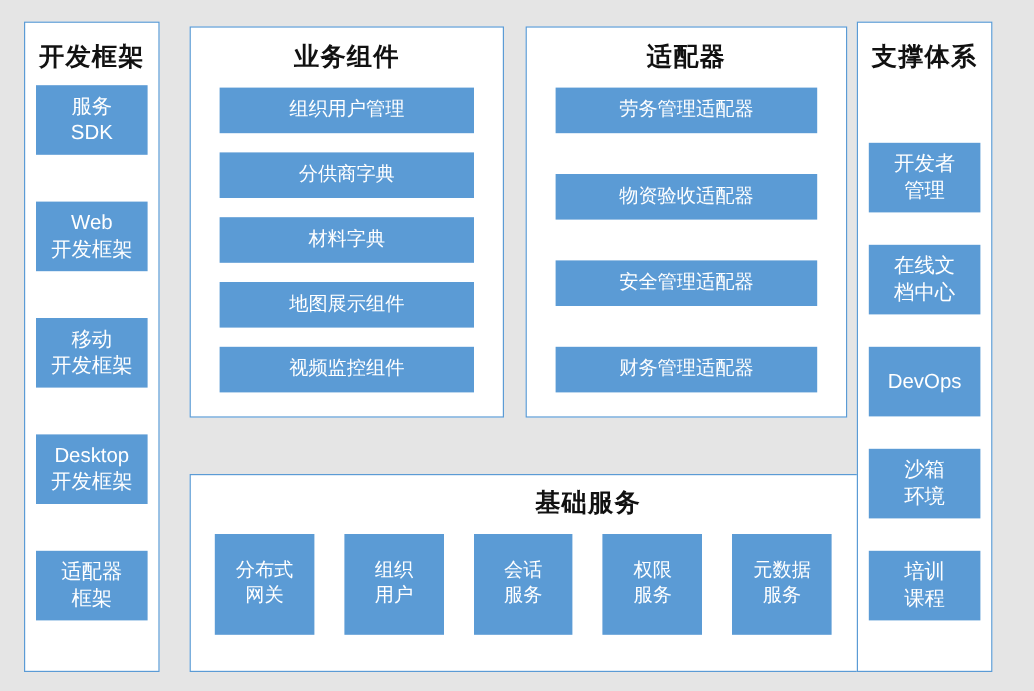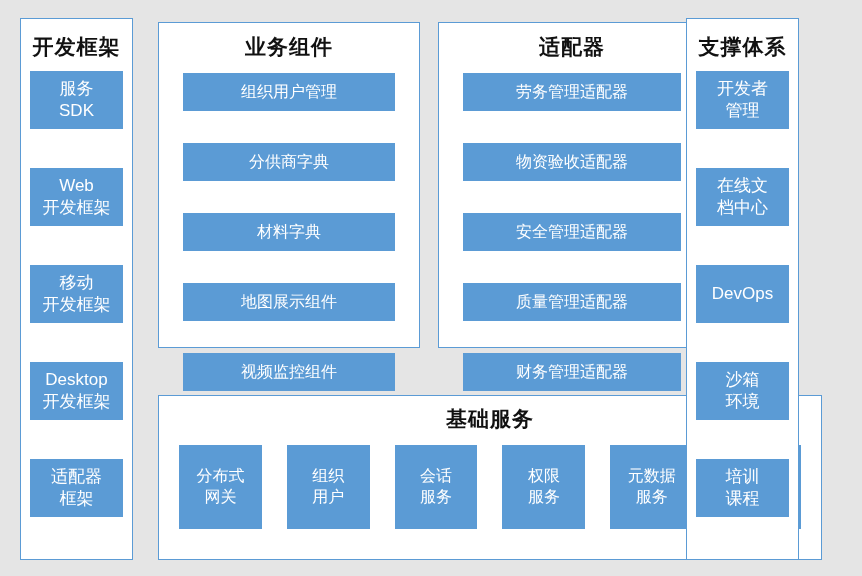--- a/index.html
+++ b/index.html
@@ -42,21 +42,21 @@
   }
 
   
   .panel-side {
     top: 18px;
     height: 542px;
     width: 113px;
     padding: 14px 9px 42px 9px;
   }
   #panel-dev-framework  { left: 20px; }
-  #panel-support-system { left: 686px; }
+  #panel-support-system { left: 714px; gap: 48px; }
   .panel-side .panel-title { margin-bottom: 10px; }
   .side-items {
     flex: 1;
     display: flex;
     flex-direction: column;
     justify-content: space-between;
   }
   .side-box { height: 58px; font-size: 17px; }
 
   
@@ -66,21 +66,20 @@
     padding: 10px 24px 20px 24px;
   }
   #panel-business { left: 158px; width: 262px; }
   #panel-adapters { left: 438px; width: 268px; }
   .panel-mid .panel-title { margin-bottom: 12px; }
   .mid-items {
     flex: 1;
     display: flex;
     flex-direction: column;
     justify-content: space-between;
-    gap: 32px;
   }
   .mid-box { height: 38px; font-size: 16px; }
 
   
   #panel-basic-services {
     left: 158px;
     top: 395px;
     width: 664px;
     height: 165px;
     padding: 9px 20px 30px 20px;
@@ -127,21 +126,20 @@
       <div class="box mid-box">视频监控组件</div>
     </div>
   </div>
 
   <div class="panel panel-mid" id="panel-adapters">
     <div class="panel-title">适配器</div>
     <div class="mid-items">
       <div class="box mid-box">劳务管理适配器</div>
       <div class="box mid-box">物资验收适配器</div>
       <div class="box mid-box">安全管理适配器</div>
-      <div class="box mid-box">质量管理适配器</div>
       <div class="box mid-box">财务管理适配器</div>
     </div>
   </div>
 
   <div class="panel" id="panel-basic-services">
     <div class="panel-title">基础服务</div>
     <div class="bottom-items">
       <div class="box bottom-box">分布式
 网关</div>
       <div class="box bottom-box">组织

